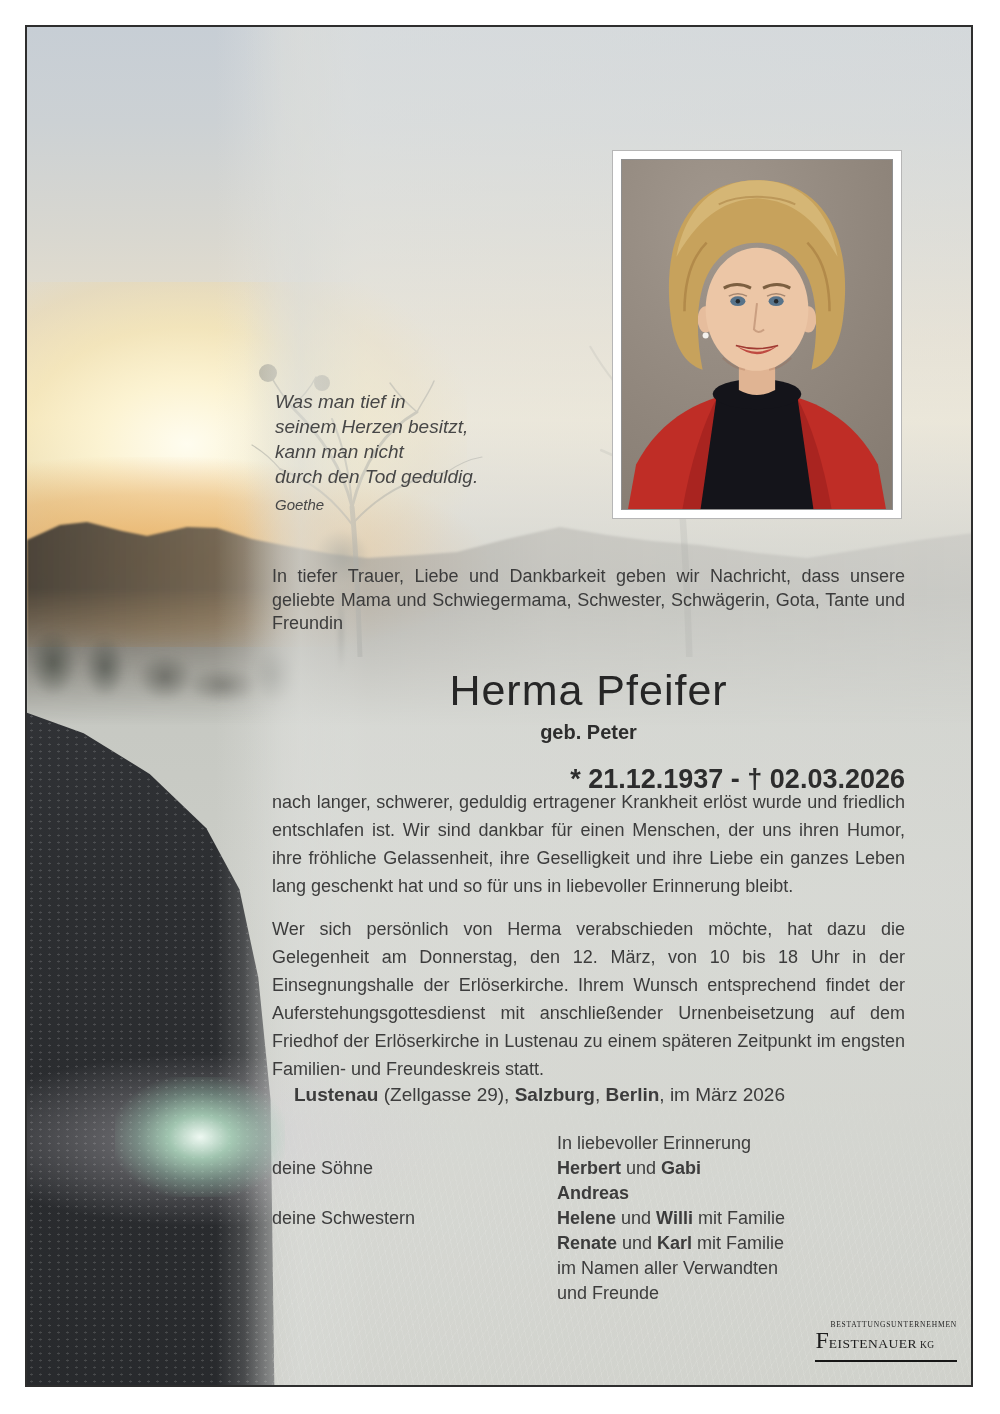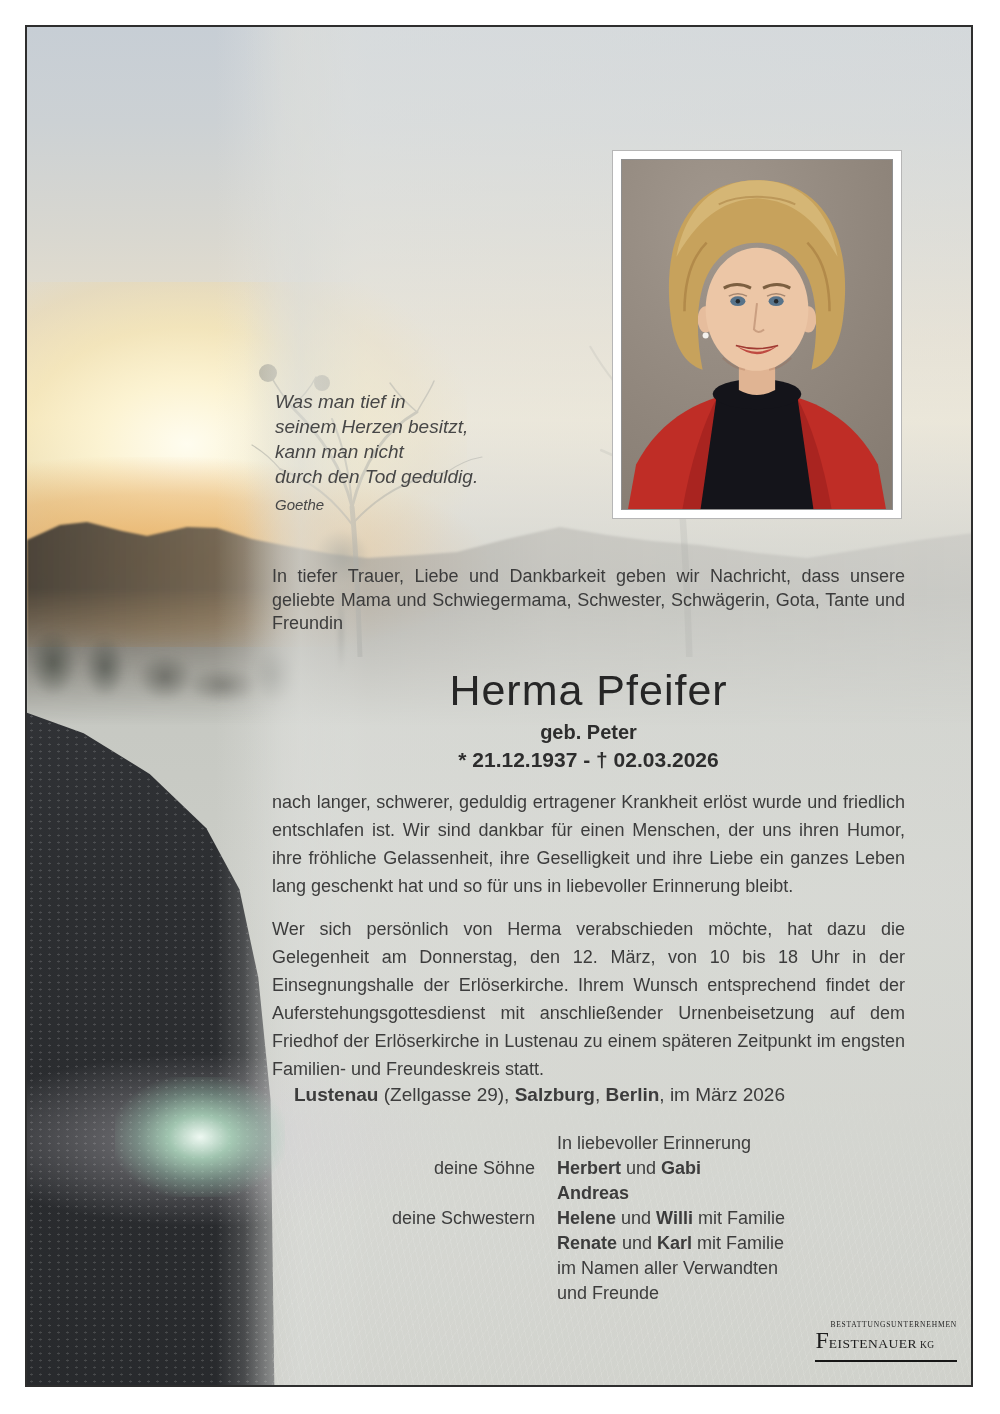--- a/index.html
+++ b/index.html
@@ -62,28 +62,28 @@
   .portrait .photo{width:100%;height:100%;border:1px solid #8f8f8f;box-sizing:border-box;overflow:hidden;}
   .portrait svg{display:block;width:100%;height:100%;}
   
   .tb{position:absolute;left:245px;width:633px;}
   .quote{left:248px;top:362px;width:340px;font-style:italic;font-size:19px;line-height:25px;color:#474747;}
   .quote .author{font-size:15px;margin-top:3px;}
   .intro{top:538px;text-align:justify;font-size:18px;line-height:23.5px;}
   .name-block{top:640px;text-align:center;color:#2d2d2d;}
   .name-block h1{margin:0;font-size:43px;font-weight:400;letter-spacing:1px;line-height:47px;color:#262626;}
   .maiden{font-size:20px;font-weight:700;margin-top:7px;}
-  .dates{font-size:21px;font-weight:700;margin-top:4px;}
+  .dates{font-size:27px;font-weight:700;margin-top:20px;text-align:right;}
   .para{text-align:justify;font-size:18px;line-height:28px;}
   .p1{top:761px;}
   .p2{top:888px;}
   .loc{top:1057px;font-size:19px;margin-left:22px;}
   .closing{top:1104px;font-size:18px;line-height:25px;}
   .crow{display:flex;}
-  .clabel{width:263px;text-align:right;flex:none;}
+  .clabel{width:263px;flex:none;}
   .cval{margin-left:22px;text-align:left;}
   b,.seg-b{font-weight:700;}
   
   .fh-logo{position:absolute;right:14px;top:1294px;color:#1d1d1d;
     font-family:"Liberation Serif","DejaVu Serif",serif;text-align:left;margin-left:11px;}
   .fh-top{font-size:7.5px;letter-spacing:.8px;margin-left:15px;line-height:8px;}
   .fh-main{border-bottom:2px solid #161616;padding-bottom:4px;line-height:22px;white-space:nowrap;}
   .fh-initial{font-size:24px;}
   .fh-rest{font-size:13.5px;letter-spacing:.5px;}
   .fh-suffix{font-size:9.5px;letter-spacing:.5px;}

